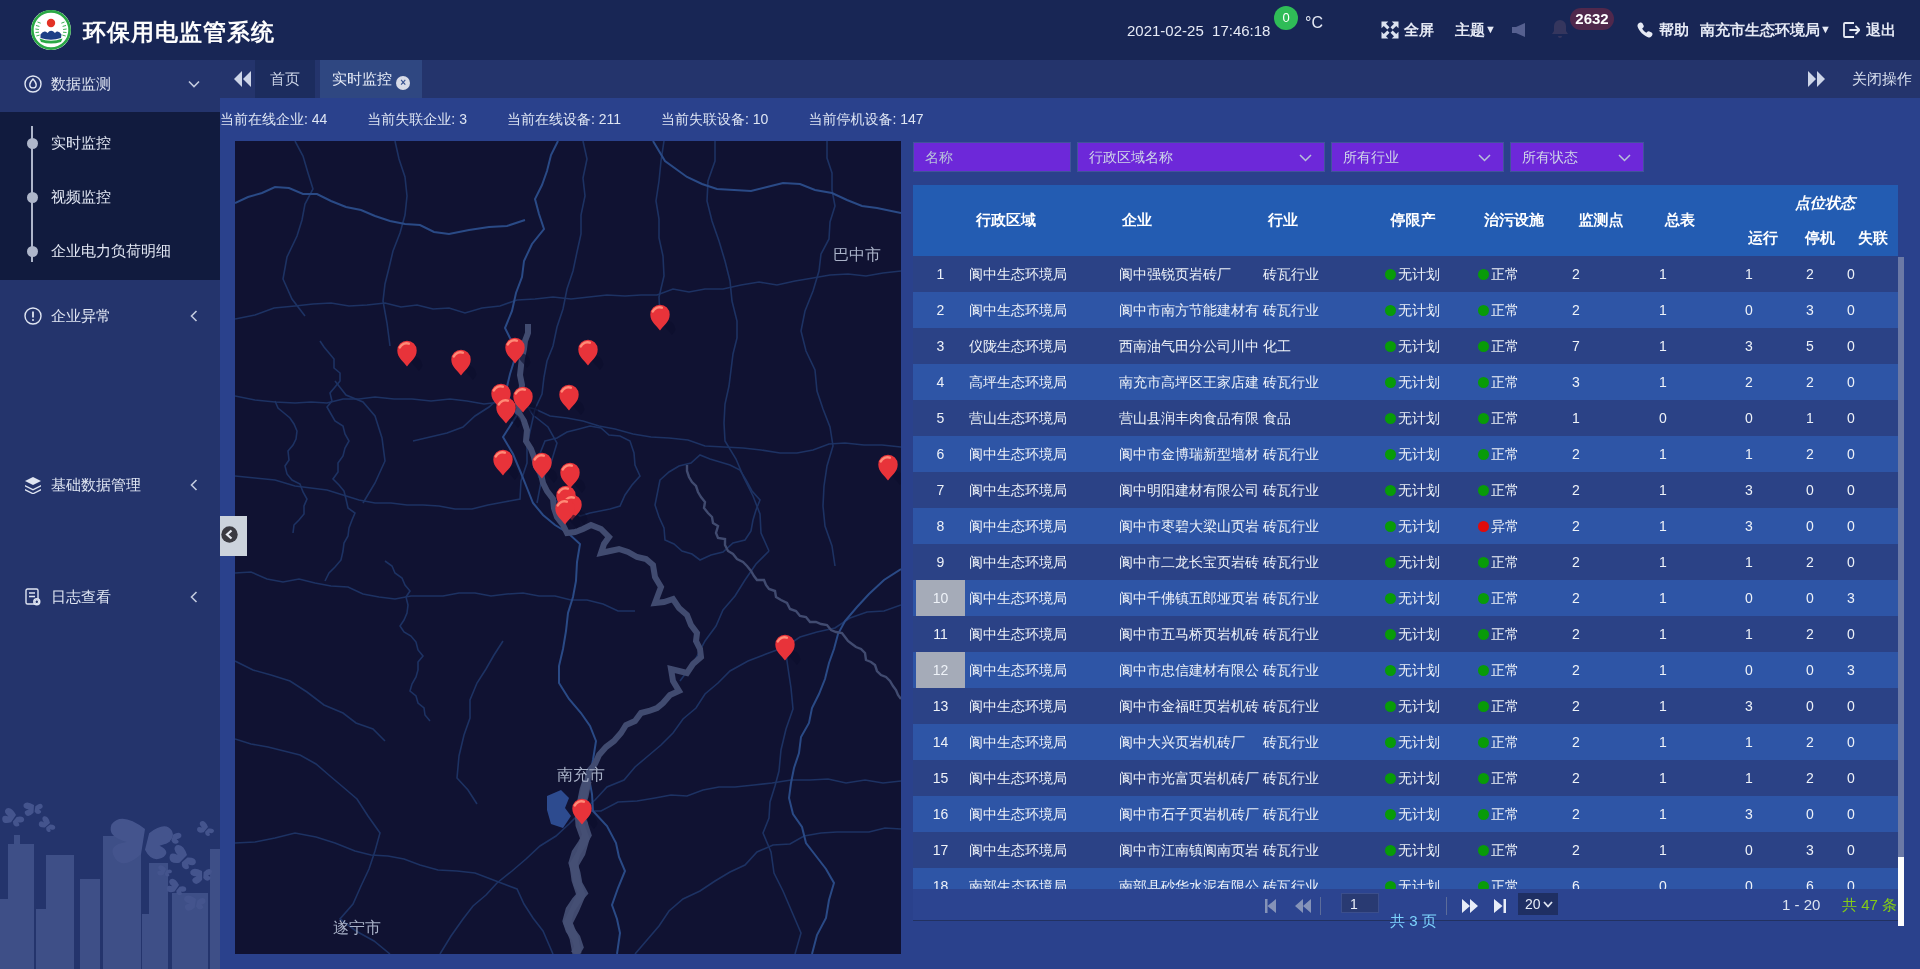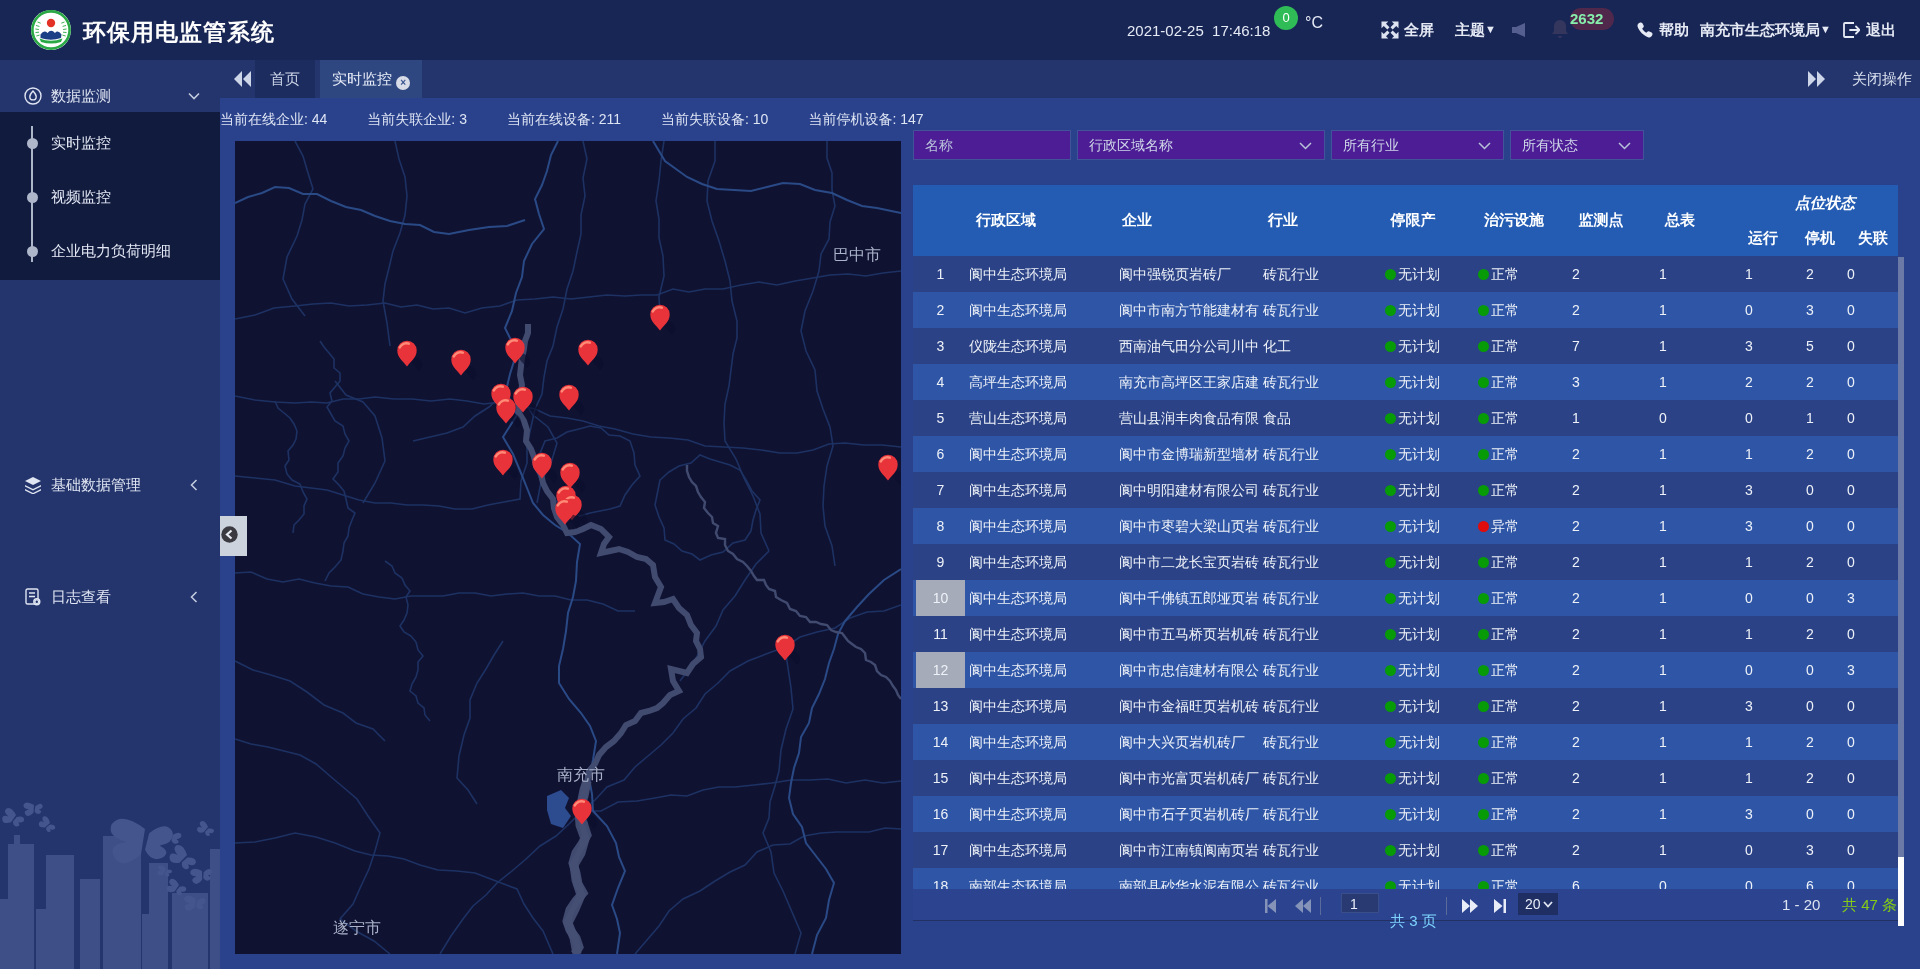--- a/index.html
+++ b/index.html
@@ -23,21 +23,21 @@
 
 #tabbar{position:absolute;left:220px;top:60px;width:1700px;height:38px;background:#24346c;}
 .tab{position:absolute;top:0;height:38px;color:#cdd5e8;font-size:15px;text-align:center;line-height:38px;}
 
 #stats{position:absolute;left:220px;top:98px;width:1700px;height:42px;background:#2a418c;color:#dee5f3;font-size:14px;line-height:42px;}
 #stats span{margin-right:40px;}
 
 #map{position:absolute;left:235px;top:141px;width:666px;height:813px;background:#101232;overflow:hidden;}
 #collapse{position:absolute;left:220px;top:516px;width:27px;height:40px;background:#ccd3dc;z-index:5;}
 
-.fbox{position:absolute;top:130px;height:30px;background:#4c1d95;border:1px solid #41549a;color:#cfd7e8;font-size:14px;line-height:28px;padding-left:11px;}
+.fbox{position:absolute;top:142px;height:30px;background:#6d28d9;border:1px solid #41549a;color:#cfd7e8;font-size:14px;line-height:28px;padding-left:11px;}
 
 #thead{position:absolute;left:913px;top:185px;width:985px;height:71px;background:#235cb2;color:#fff;font-size:15px;font-weight:bold;}
 #thead span{position:absolute;transform:translateX(-50%);white-space:nowrap;}
 #tbody{position:absolute;left:913px;top:256px;width:985px;height:633px;overflow:hidden;}
 .row{position:relative;width:985px;height:36px;color:#eef2f8;font-size:14px;}
 .row.odd{background:#2b4286;}
 .row.even{background:#2e55a6;}
 .c{position:absolute;top:0;height:36px;line-height:36px;white-space:nowrap;overflow:hidden;}
 .dot{display:inline-block;width:11px;height:11px;border-radius:50%;margin-right:2px;vertical-align:-1px;}
 .gdot{background:#089b08;}
@@ -75,51 +75,62 @@
     <path d="M17.5 17.5 h-6.8 l2.3-2.3 -3.5-3.5 2.2-2.2 3.5 3.5 2.3-2.3 Z"></path>
   </svg>
   <div class="rtxt" style="left:1404px;font-weight:bold">全屏</div>
   <div class="rtxt" style="left:1455px;font-weight:bold">主题<span style="font-size:11px;vertical-align:2px">▼</span></div>
   <svg class="abs" style="left:1512px;top:23px" width="14" height="14" viewBox="0 0 14 14">
       <path d="M13 0 L4 4 H0 v6 h4 l9 4 z" fill="#566090"></path>
     </svg>
   <svg class="abs" style="left:1552px;top:20px" width="16" height="18" viewBox="0 0 16 18">
       <path d="M8 0 a6 6 0 0 1 6 6 v5 l2 3 H0 l2-3 V6 a6 6 0 0 1 6-6 z M6 16 h4 a2 2 0 0 1-4 0 z" fill="#35365e"></path>
     </svg>
-  <div class="abs" style="left:1570px;top:8px;width:44px;height:22px;border-radius:11px;background:#50284c;color:#86efac;font-size:15px;font-weight:bold;line-height:22px;">2632</div>
+  <div class="abs" style="left:1570px;top:8px;width:44px;height:22px;border-radius:11px;background:#50284c;color:#ffffff;font-size:15px;font-weight:bold;text-align:center;line-height:22px;">2632</div>
   <svg class="abs" style="left:1637px;top:22px" width="16" height="16" viewBox="0 0 16 16">
       <path d="M3.2.5 C4 .2 5 .5 5.4 1.3 l1.2 2.2 c.4.7.2 1.6-.4 2.1 l-1 .9 c.6 1.5 2.7 3.6 4.2 4.3 l.9-1 c.5-.6 1.4-.8 2.1-.4 l2.2 1.2 c.8.4 1.1 1.4.8 2.2 -.5 1.4-1.9 3.2-3.8 2.7 C7.2 14.4 1.6 8.8.5 4.3 .1 2.4 1.8 1 3.2.5 z" fill="#e6eaf5"></path>
     </svg>
   <div class="rtxt" style="left:1659px;font-weight:bold">帮助</div>
   <div class="rtxt" style="left:1700px;font-weight:bold">南充市生态环境局<span style="font-size:11px;vertical-align:2px">▼</span></div>
   <svg class="abs" style="left:1843px;top:22px" width="17" height="16" viewBox="0 0 17 16" fill="none" stroke="#e6eaf5" stroke-width="1.8">
       <path d="M11 1 H2 a1 1 0 0 0-1 1 v12 a1 1 0 0 0 1 1 h9"></path>
       <path d="M7 8 h9 M13 4.5 L16.5 8 13 11.5" stroke-linecap="round" stroke-linejoin="round"></path>
     </svg>
   <div class="rtxt" style="left:1866px;font-weight:bold">退出</div>
 </div>
 <div id="side">
-  <div class="mitem" style="top:16px;height:40px">
+  <div class="mitem" style="top:4px;height:40px">
     <svg class="mi-ic" viewBox="0 0 18 18" fill="none" stroke="#dfe5f2" stroke-width="1.4">
       <circle cx="9" cy="9" r="8"></circle>
         <path d="M9 4 q3.2 3.4 3.2 5.7 a3.2 3.2 0 0 1-6.4 0 Q5.8 7.4 9 4 z"></path>
     </svg>
     <span class="mi-tx">数据监测</span>
       <svg width="12" height="8" viewBox="0 0 12 8" style="position:absolute;right:20px;top:50%;margin-top:-4px">
         <path d="M1 1.5 L6 6.5 11 1.5" fill="none" stroke="#c2cade" stroke-width="1.6"></path>
       </svg>
   </div>
   <div id="submenu">
     <div class="line"></div>
     <div class="sdot" style="top:26px"></div>
       <div class="sitem" style="top:22px">实时监控</div>
     <div class="sdot" style="top:80px"></div>
       <div class="sitem" style="top:76px">视频监控</div>
     <div class="sdot" style="top:134px"></div>
       <div class="sitem" style="top:130px">企业电力负荷明细</div>
+  </div>
+  <div class="mitem" style="top:228px">
+    <svg class="mi-ic" viewBox="0 0 18 18" fill="none" stroke="#dfe5f2" stroke-width="1.4">
+      <circle cx="9" cy="9" r="8"></circle>
+        <path d="M9 4.5 v6" stroke-width="1.8"></path>
+        <circle cx="9" cy="13" r="1" fill="#dfe5f2" stroke="none"></circle>
+    </svg>
+    <span class="mi-tx">企业异常</span>
+      <svg width="8" height="12" viewBox="0 0 8 12" style="position:absolute;right:22px;top:50%;margin-top:-6px">
+        <path d="M6.5 1 L1.5 6 6.5 11" fill="none" stroke="#c2cade" stroke-width="1.6"></path>
+      </svg>
   </div>
   <div class="mitem" style="top:397px">
     <svg class="mi-ic" viewBox="0 0 18 18" fill="#dfe5f2">
       <path d="M9 1 L17 5 9 9 1 5 z"></path>
         <path d="M1 9 l8 4 8-4 v1.5 l-8 4 -8-4 z"></path>
         <path d="M1 13 l8 4 8-4 v1.5 l-8 4 -8-4 z"></path>
     </svg>
     <span class="mi-tx">基础数据管理</span>
       <svg width="8" height="12" viewBox="0 0 8 12" style="position:absolute;right:22px;top:50%;margin-top:-6px">
         <path d="M6.5 1 L1.5 6 6.5 11" fill="none" stroke="#c2cade" stroke-width="1.6"></path>

